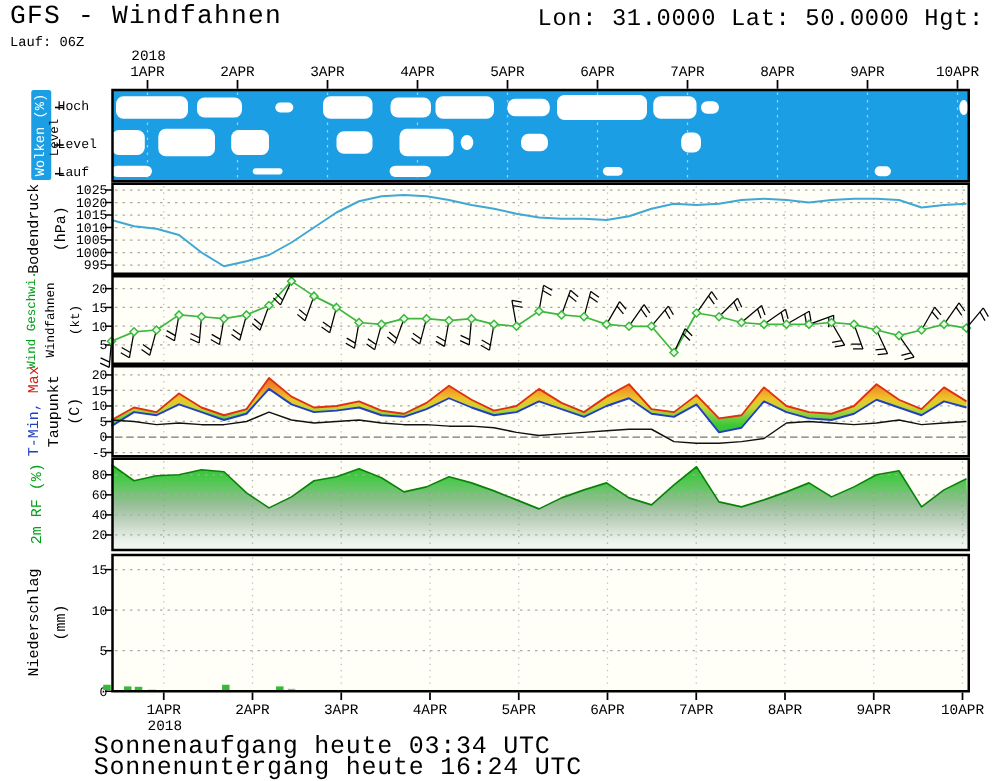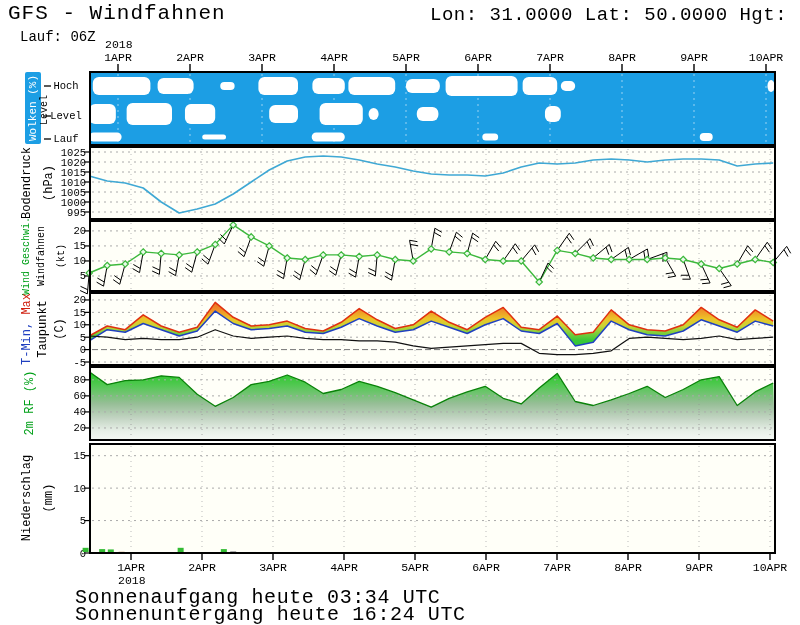--- a/index.html
+++ b/index.html
@@ -1,26 +1,26 @@
 <!DOCTYPE html>
 <html><head>
 <meta charset="utf-8">
 <style>
   html,body{margin:0;padding:0;background:#fff;}
   .page{position:relative;width:800px;height:625px;background:#fff;overflow:hidden;
         font-family:"Liberation Mono","DejaVu Sans Mono",monospace;color:#000;}
   .abs{position:absolute;white-space:nowrap;}
   .title{left:8px;top:2px;font-size:21px;letter-spacing:1px;}
   .loc{left:430px;top:4px;font-size:19px;letter-spacing:.5px;}
-  .run{left:20px;top:29px;font-size:14px;}
+  .run{left:8px;top:29px;font-size:11px;}
   .vl{position:absolute;white-space:nowrap;transform:rotate(-90deg);transform-origin:center;
       font-size:12px;text-align:center;height:16px;line-height:16px;}
   .vl span{display:inline-block;}
   .bluebox{background:#1c9ee4;color:#fff;padding:0 3px;border-radius:2px;}
-  .lvl{position:absolute;left:46px;width:40px;text-align:center;font-size:10.5px;line-height:14px;}
+  .lvl{position:absolute;left:46px;width:40px;text-align:left;font-size:10.5px;line-height:14px;}
   .sun{left:75px;font-size:20px;letter-spacing:.6px;}
   .site{left:584px;top:601px;font-size:15px;letter-spacing:.3px;}
   .green{color:#00a018;}
   .blue{color:#2040c0;}
   .red{color:#d02010;}
   svg{position:absolute;left:0;top:0;}
 </style>
 </head>
 <body>
 

